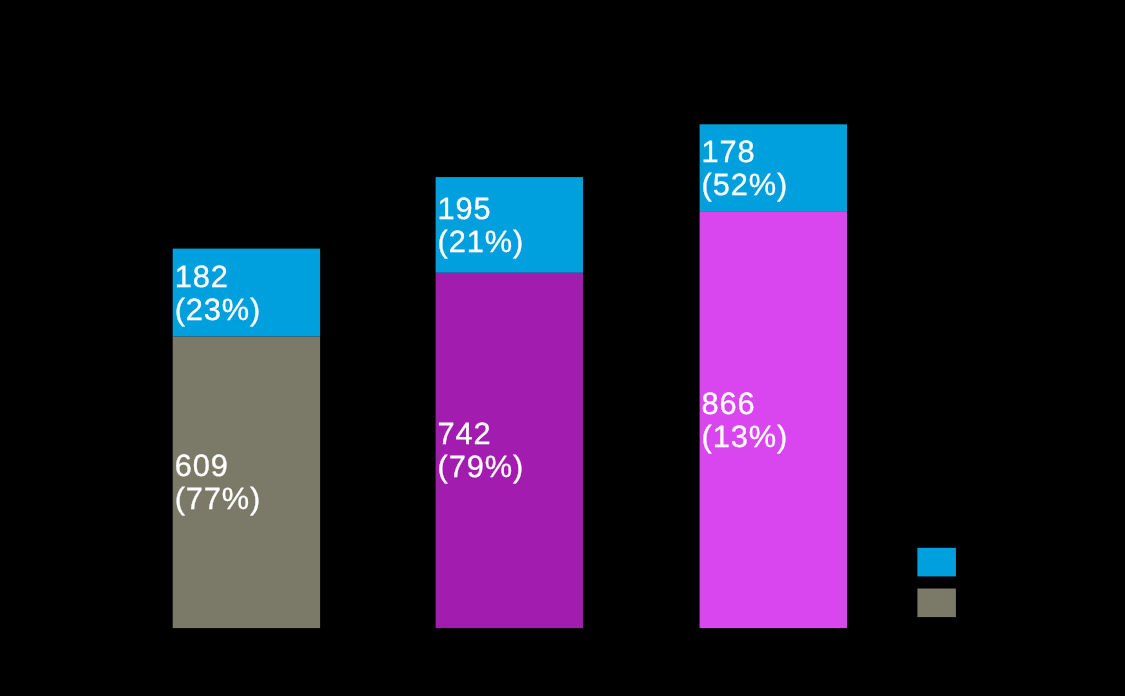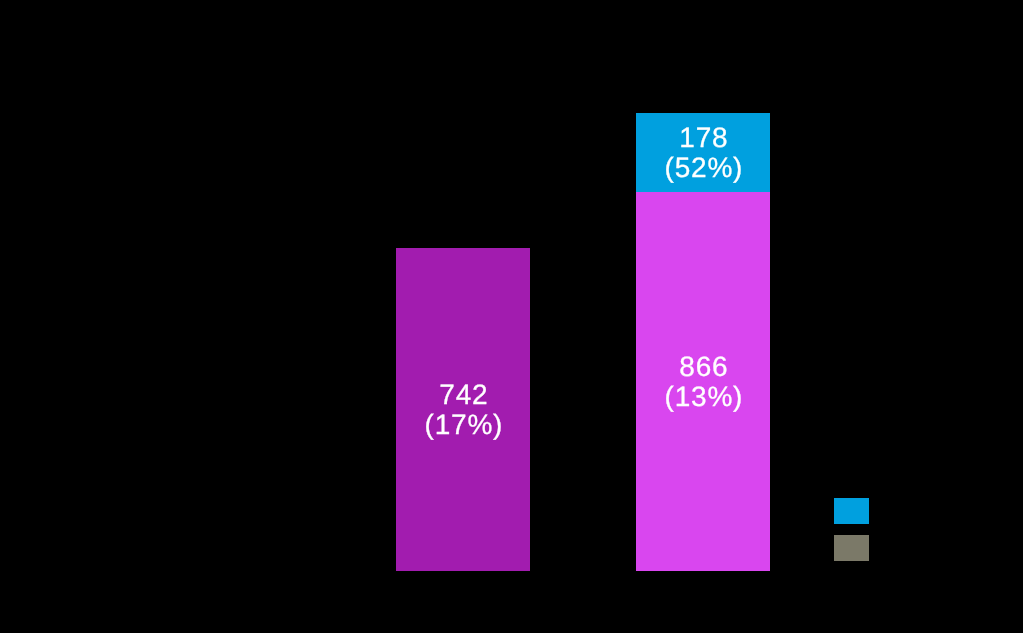--- a/index.html
+++ b/index.html
@@ -24,21 +24,21 @@
   }
   .bar-group {
     position: absolute;
   }
   .bar-seg {
     position: absolute;
     left: 0;
     right: 0;
     display: flex;
     flex-direction: column;
-    align-items: center;
+    align-items: flex-start;
     justify-content: center;
     color: #ffffff;
     font-family: "Liberation Sans", sans-serif;
     font-size: 28px;
     line-height: 30px;
     padding-top: 1px;
     letter-spacing: 0.8px;
     text-indent: 1.8px;
     text-rendering: geometricPrecision;
     -webkit-text-stroke: 0.3px #ffffff;
@@ -54,25 +54,39 @@
   }
   .legend-swatch {
     position: absolute;
   }
 </style>
 </head>
 <body>
 
 <div id="chart-canvas">
 
+  <div class="bar-group" style="left:157px;width:134px;top:226px;height:345px;">
+    <div class="bar-seg seg-top" style="top:0px;height:80px;background:#00A0DF;">
+      <span class="seg-label-value">182</span>
+      <span class="seg-label-percent">(23%)</span>
+    </div>
+    <div class="bar-seg seg-bottom" style="top:80px;height:265px;background:#7B7968;">
+      <span class="seg-label-value">609</span>
+      <span class="seg-label-percent">(77%)</span>
+    </div>
+  </div>
 
   <div class="bar-group" style="left:396px;width:134px;top:161px;height:410px;">
+    <div class="bar-seg seg-top" style="top:0px;height:87px;background:#00A0DF;">
+      <span class="seg-label-value">195</span>
+      <span class="seg-label-percent">(21%)</span>
+    </div>
     <div class="bar-seg seg-bottom" style="top:87px;height:323px;background:#a21caf;">
       <span class="seg-label-value">742</span>
-      <span class="seg-label-percent">(17%)</span>
+      <span class="seg-label-percent">(79%)</span>
     </div>
   </div>
 
   <div class="bar-group" style="left:636px;width:134px;top:113px;height:458px;">
     <div class="bar-seg seg-top" style="top:0px;height:79px;background:#00A0DF;">
       <span class="seg-label-value">178</span>
       <span class="seg-label-percent">(52%)</span>
     </div>
     <div class="bar-seg seg-bottom" style="top:79px;height:379px;background:#d946ef;">
       <span class="seg-label-value">866</span>

